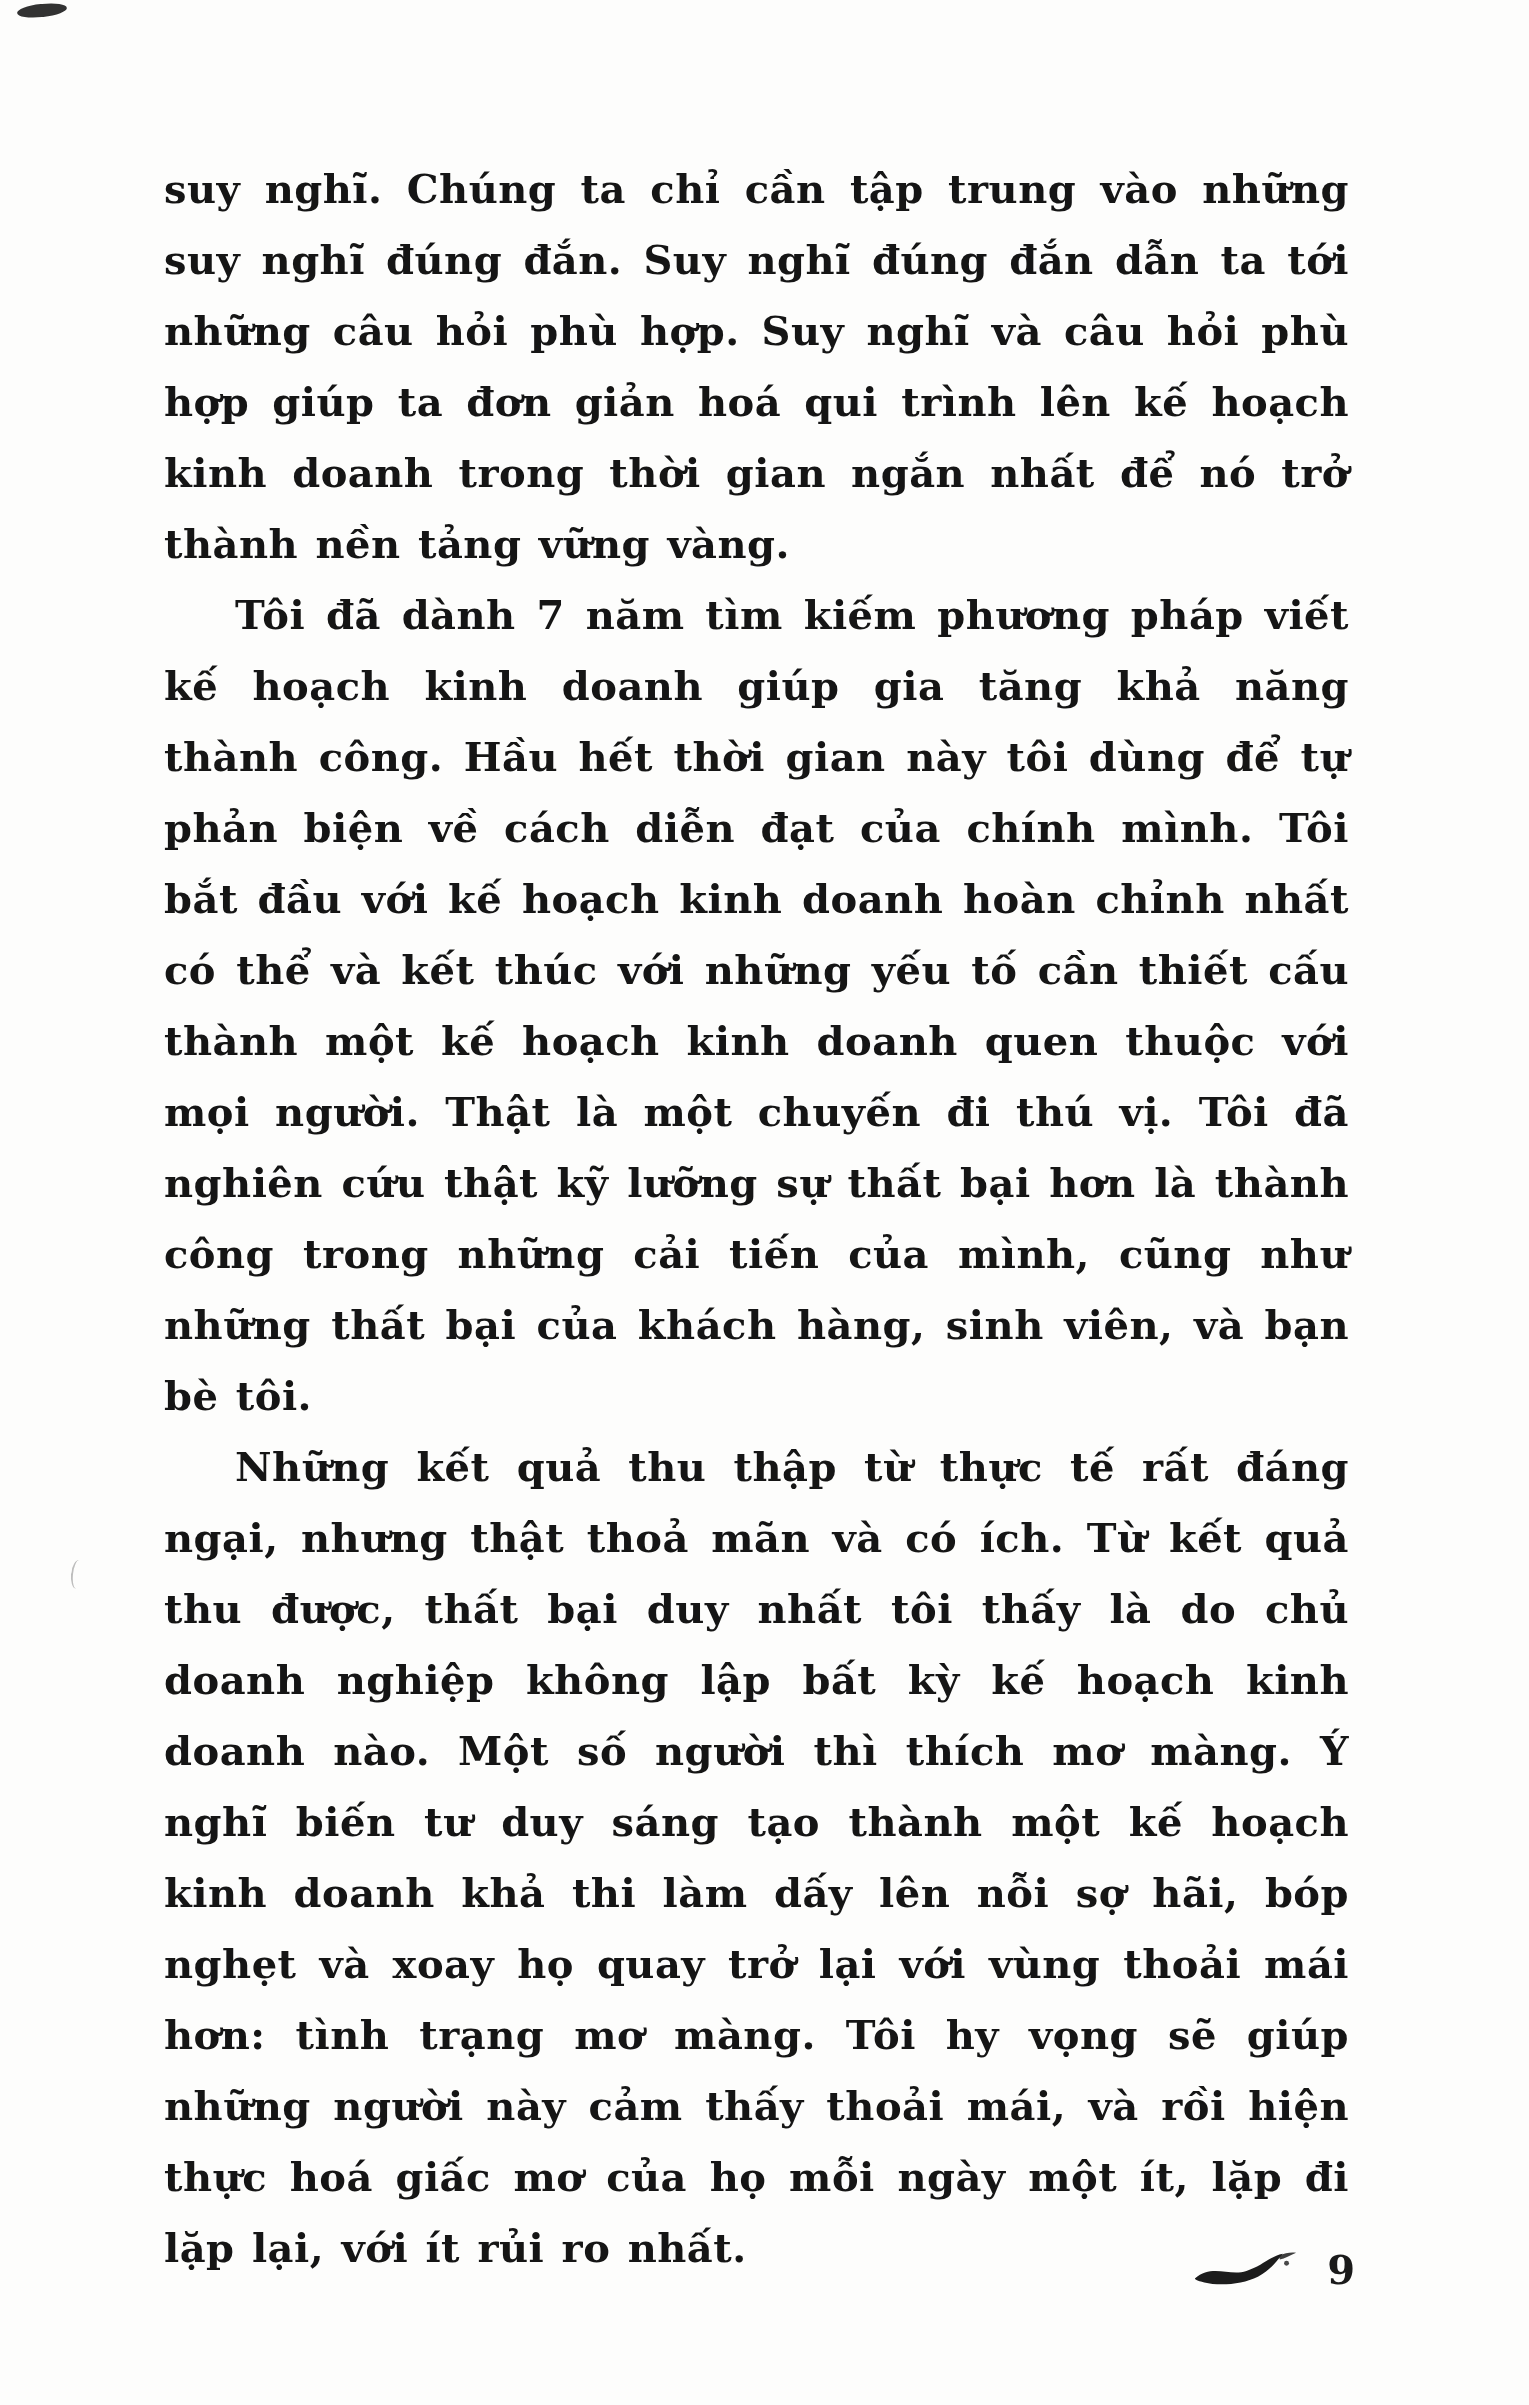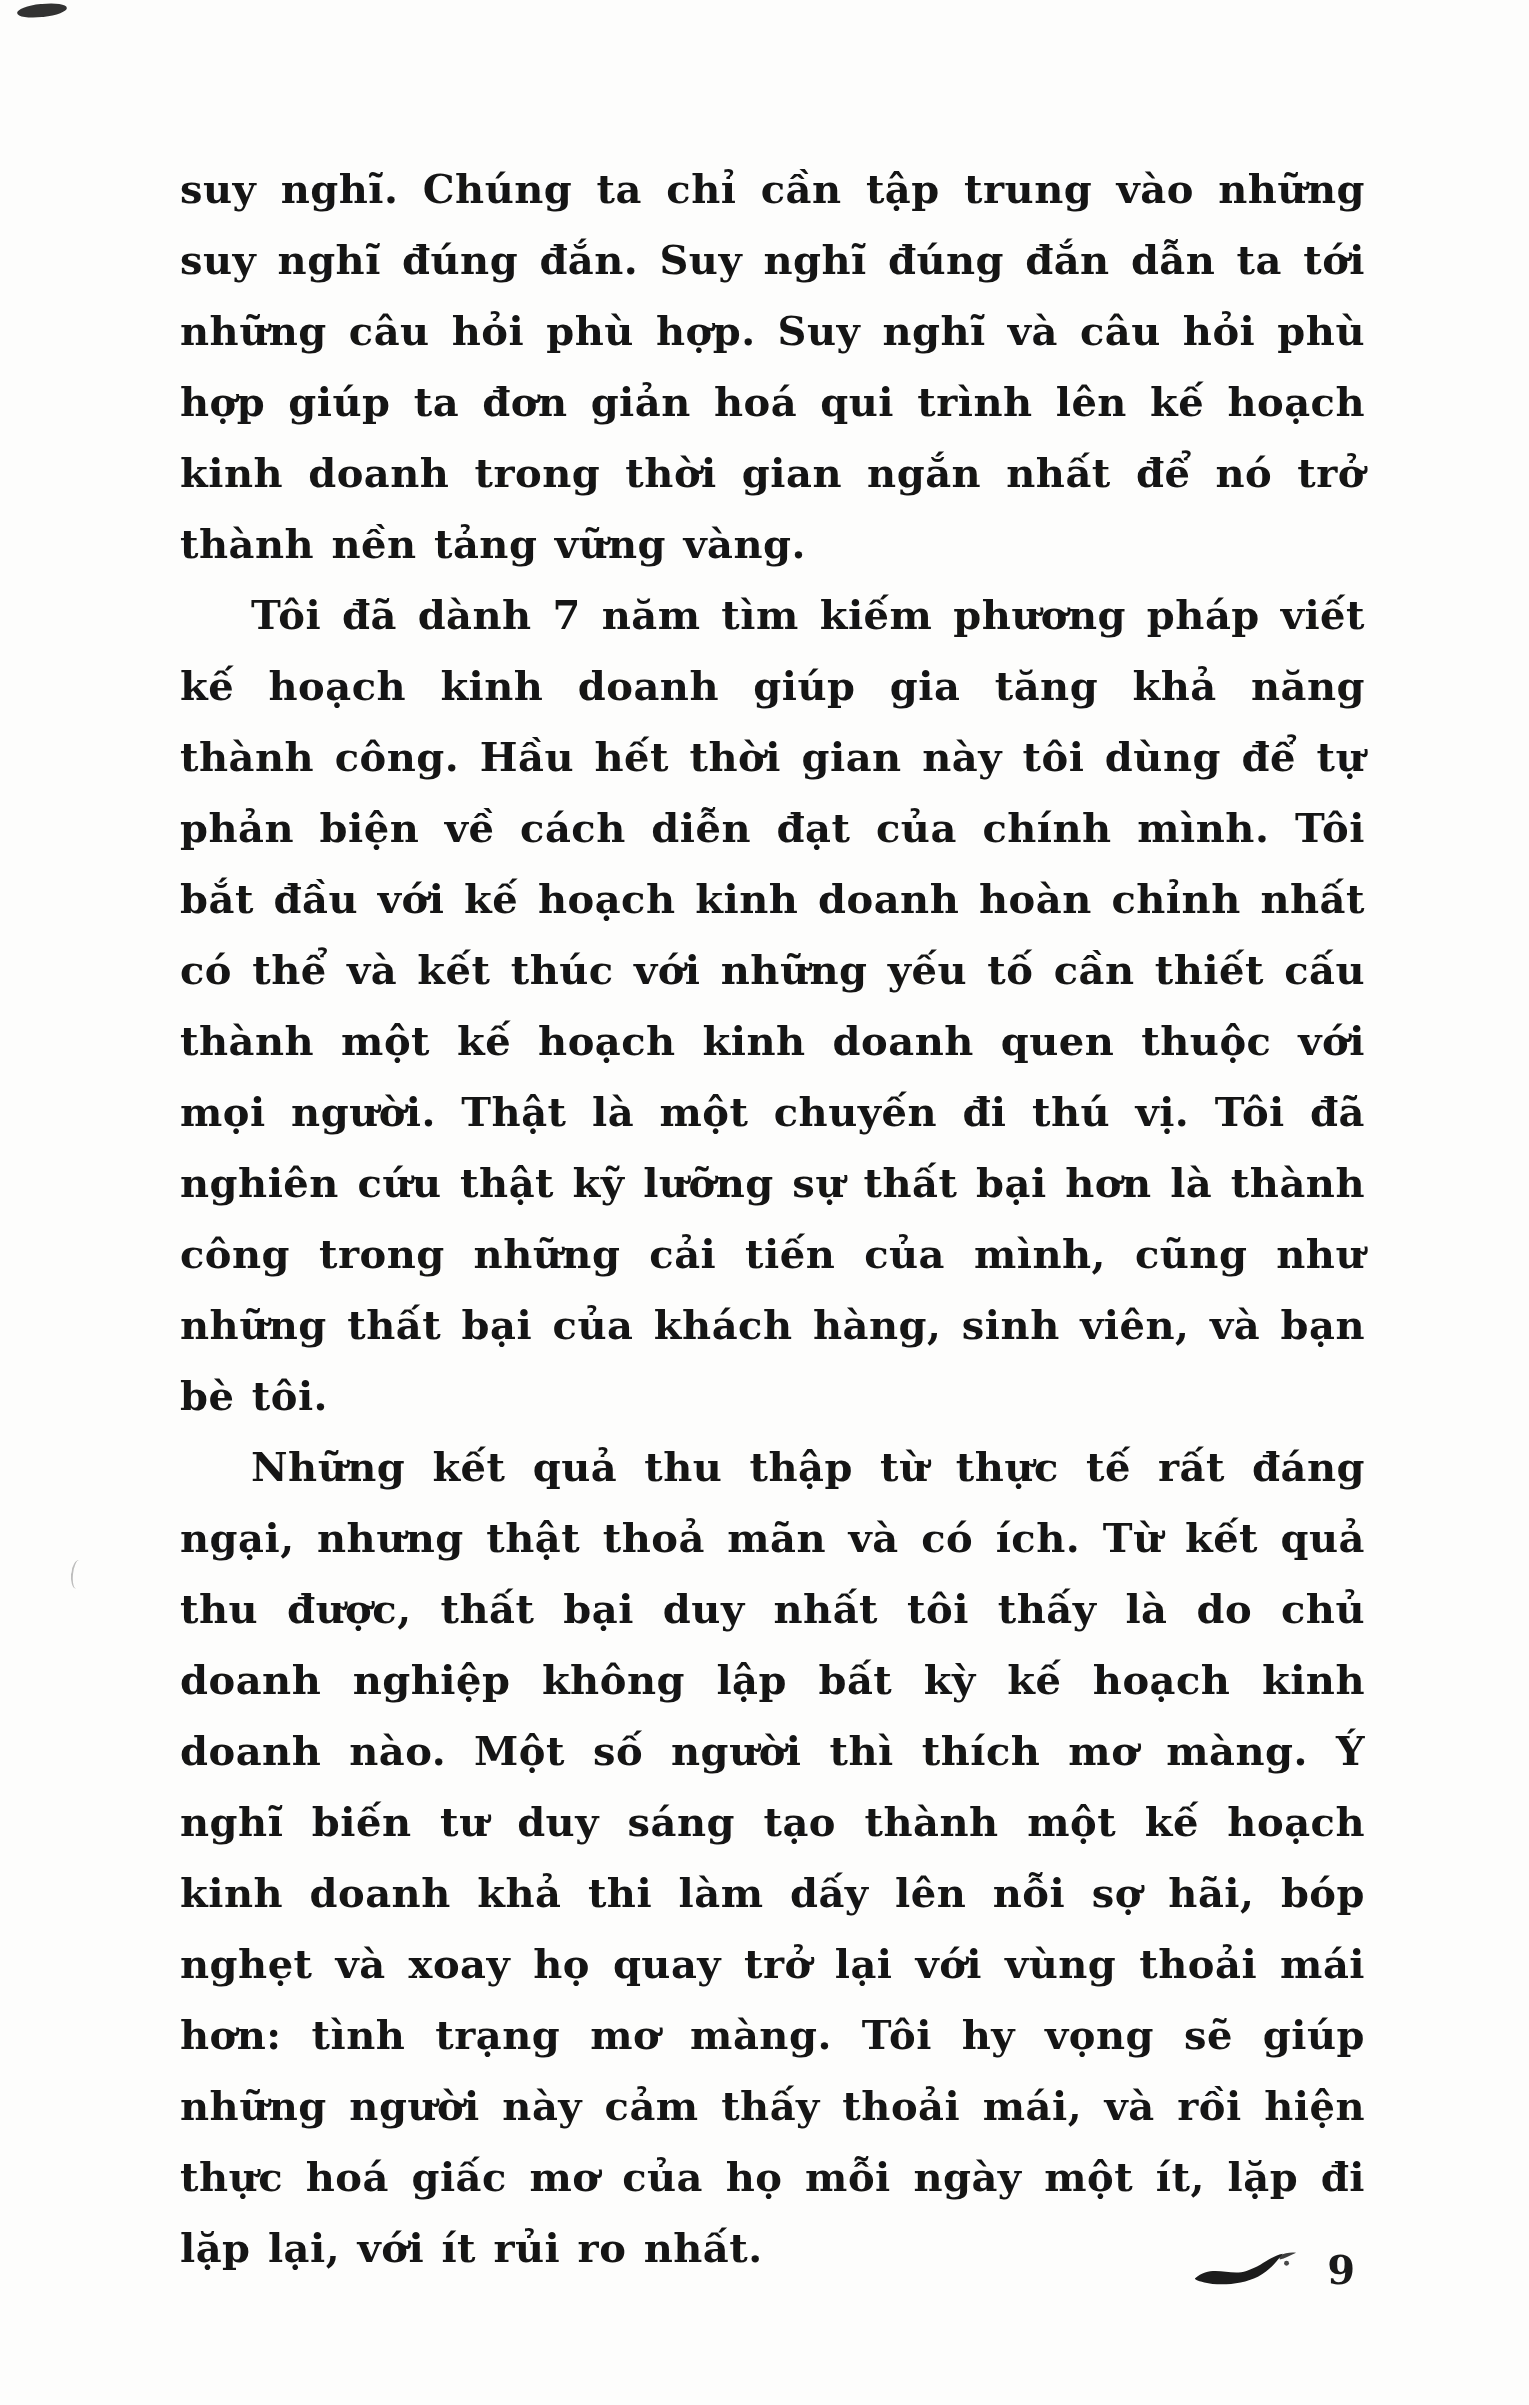--- a/index.html
+++ b/index.html
@@ -35,21 +35,21 @@
     top: 1560px;
     width: 11.5px;
     height: 29px;
     border-left: 2.9px solid #8a8a8a;
     border-radius: 50% / 50%;
     transform: rotate(6deg);
     opacity: 0.55;
   }
   .text-block {
     position: absolute;
-    left: 180px;
+    left: 164px;
     top: 153px;
     width: 1185px;
     text-align: justify;
     font-size: 40px;
     line-height: 71px;
     font-weight: 700;
     letter-spacing: 0.5px;
     word-spacing: 2.9px;
   }
   .text-block p {

